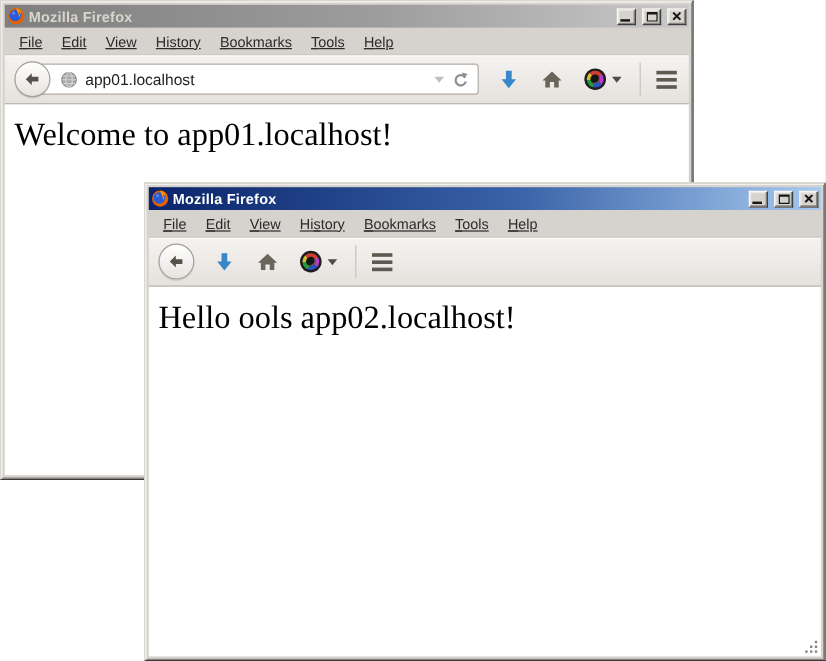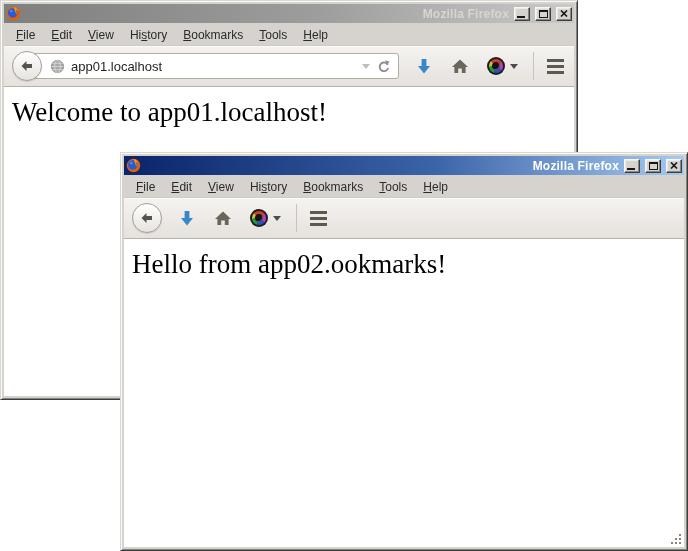--- a/index.html
+++ b/index.html
@@ -15,34 +15,34 @@
     box-shadow:inset 1px 1px 0 #fbfaf8, inset -1px -1px 0 #85827b;
   }
   .w1{left:0;top:0;width:578px;height:400px;z-index:1;}
   .w2{left:120px;top:152px;width:568px;height:399px;z-index:2;}
 
   .titlebar{flex:0 0 19px;height:19px;display:flex;align-items:center;
     padding:0 2px;gap:3px;margin-bottom:1px;}
   .w2 .titlebar{background:linear-gradient(90deg,#0a246a 0%,#3a63a8 55%,#a6caf0 100%);}
   .w1 .titlebar{background:linear-gradient(90deg,#7f7f7f 0%,#9d9d9d 55%,#c9c9c9 100%);}
   .title-text{flex:1;font-weight:bold;font-size:12px;white-space:nowrap;overflow:hidden;
-    letter-spacing:.2px;text-align:right;}
+    letter-spacing:.2px;}
   .w2 .title-text{color:#ffffff;}
   .w1 .title-text{color:#d9d6ce;}
   .app-icon{width:15px;height:15px;flex:0 0 15px;display:block;}
 
   .tb-btn{width:16px;height:14px;margin-left:2px;box-sizing:border-box;position:relative;
     background:#d6d3ce;border:1px solid;border-color:#f7f6f3 #3e3e3e #3e3e3e #f7f6f3;
     box-shadow:inset -1px -1px 0 #8a877f, inset 1px 1px 0 #ecebe7;
     display:flex;align-items:center;justify-content:center;}
   .glyph-min{position:absolute;left:2px;bottom:2px;width:8px;height:2px;background:#161616;}
   .glyph-max{width:9px;height:8px;box-sizing:border-box;border:1px solid #161616;border-top-width:2px;}
 
   .menubar{flex:0 0 21px;height:21px;display:flex;align-items:center;
-    padding-left:4px;font-size:12px;color:#2b2b2b;background:#d6d3ce;}
+    padding-left:4px;font-size:12px;color:#2b2b2b;background:#d6d3ce;text-decoration:underline;}
   .menu-item{padding:2px 8px;white-space:nowrap;}
   .menu-item u{text-decoration:underline;}
 
   .navbar{flex:0 0 40px;height:40px;display:flex;align-items:center;
     background:linear-gradient(#f5f3f1,#e5e1dd);
     border-top:1px solid #cfcac3;border-bottom:1px solid #b7b1a9;
     box-shadow:inset 0 1px 0 #fcfbfa;padding:0 10px 0 8px;}
   .back-btn{flex:0 0 30px;width:30px;height:30px;box-sizing:border-box;border-radius:50%;
     background:linear-gradient(#ffffff,#e6e3df);border:1px solid #a59f96;
     display:flex;align-items:center;justify-content:center;z-index:2;
@@ -198,21 +198,21 @@
       <span class="caret lens-caret"></span>
     </div>
     <div class="separator"></div>
     <div class="hamburger">
       <span class="bar"></span>
       <span class="bar"></span>
       <span class="bar"></span>
     </div>
   </div>
   <div class="content">
-    <h1>Hello from app02.ookmarks!</h1>
+    <h1>Hello ools app02.localhost!</h1>
     <svg class="grip" width="13" height="13" viewBox="0 0 13 13">
       <rect x="10" y="2" width="2" height="2" fill="#ffffff"></rect>
         <rect x="9" y="1" width="2" height="2" fill="#8a857a"></rect>
       <rect x="6" y="6" width="2" height="2" fill="#ffffff"></rect>
         <rect x="5" y="5" width="2" height="2" fill="#8a857a"></rect>
       <rect x="10" y="6" width="2" height="2" fill="#ffffff"></rect>
         <rect x="9" y="5" width="2" height="2" fill="#8a857a"></rect>
       <rect x="2" y="10" width="2" height="2" fill="#ffffff"></rect>
         <rect x="1" y="9" width="2" height="2" fill="#8a857a"></rect>
       <rect x="6" y="10" width="2" height="2" fill="#ffffff"></rect>

